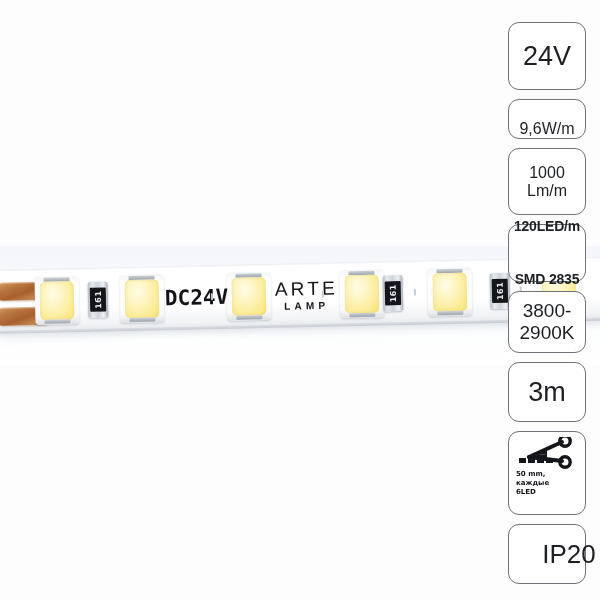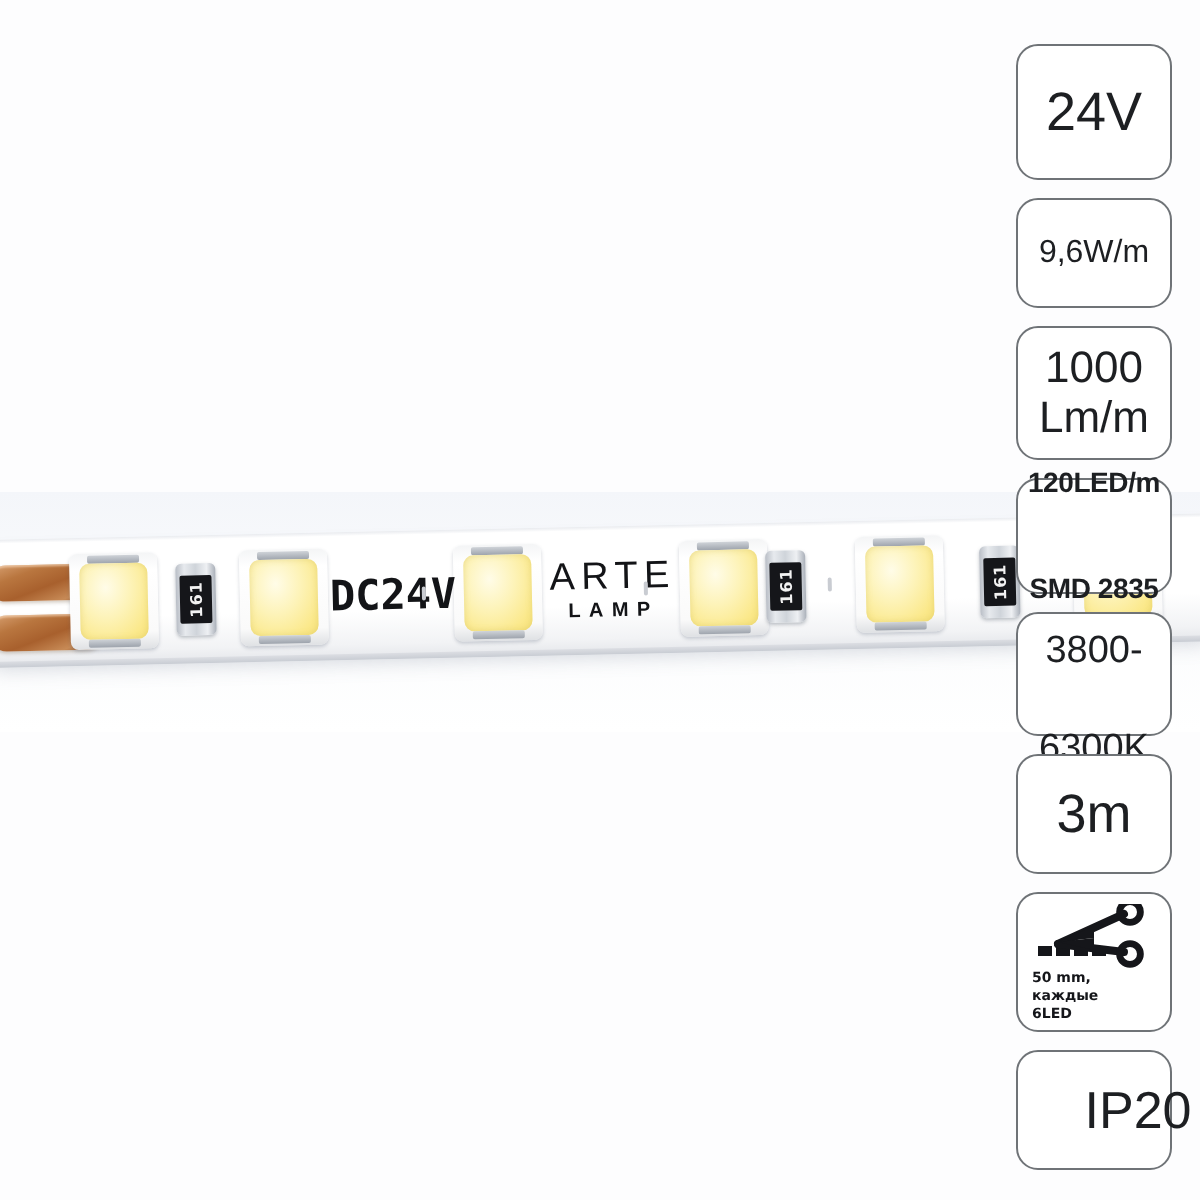--- a/index.html
+++ b/index.html
@@ -107,32 +107,32 @@
   
   .badges{position:absolute;left:508px;top:22px;width:78px;}
   .badge{
     box-sizing:border-box;width:78px;border:1.6px solid #6f7377;border-radius:11px;
     background:#ffffff;margin-bottom:9px;
     display:flex;flex-direction:column;align-items:center;justify-content:center;
     text-align:center;color:#1d1f22;position:relative;
   }
   .b-24v{height:68px;}
   .b-24v .t{font-size:27px;font-weight:400;letter-spacing:0px;}
-  .b-w{height:55px;}
+  .b-w{height:40px;justify-content:flex-end;}
   .b-w .t{font-size:16px;font-weight:400;}
   .b-lm{height:67px;line-height:1.12;}
-  .b-lm .t{font-size:22px;font-weight:400;}
+  .b-lm .t{font-size:16px;font-weight:400;}
   .b-led{height:58px;line-height:1.18;}
   .b-led .t1{font-size:14px;font-weight:700;letter-spacing:-.2px;}
   .b-led .t2{font-size:14px;font-weight:700;letter-spacing:-.2px;margin-top:36px;}
   .b-k{height:62px;line-height:1.15;}
-  .b-k .t{font-size:19px;font-weight:400;margin-top:27px;}
+  .b-k .t{font-size:19px;font-weight:400;}
   .b-5m{height:60px;}
   .b-5m .t{font-size:27px;font-weight:400;}
-  .b-cut{height:70px;justify-content:flex-start;padding-top:5px;}
+  .b-cut{height:84px;justify-content:flex-start;padding-top:5px;}
   .b-cut .cutnote{
     font-family:"DejaVu Sans",sans-serif;font-size:7px;font-weight:700;
     color:#15161a;line-height:1.25;text-align:left;width:62px;margin-top:1px;
   }
   .b-ip{height:60px;padding-left:44px;}
   .b-ip .t{font-size:26px;font-weight:400;}
 </style>
 </head>
 <body>
 
@@ -223,21 +223,21 @@
       <div class="t">Lm/m</div>
     </div>
 
     <div class="badge b-led">
       <div class="t1">120LED/m</div>
       <div class="t2">SMD 2835</div>
     </div>
 
     <div class="badge b-k">
       <div class="t">3800-</div>
-      <div class="t">6300K</div>
+      <div class="t">2900K</div>
     </div>
 
     <div class="badge b-5m">
       <div class="t">3m</div>
     </div>
 
     <div class="badge b-cut">
       <svg width="60" height="32" viewBox="0 0 60 32">
 
         <g fill="#15161a">

